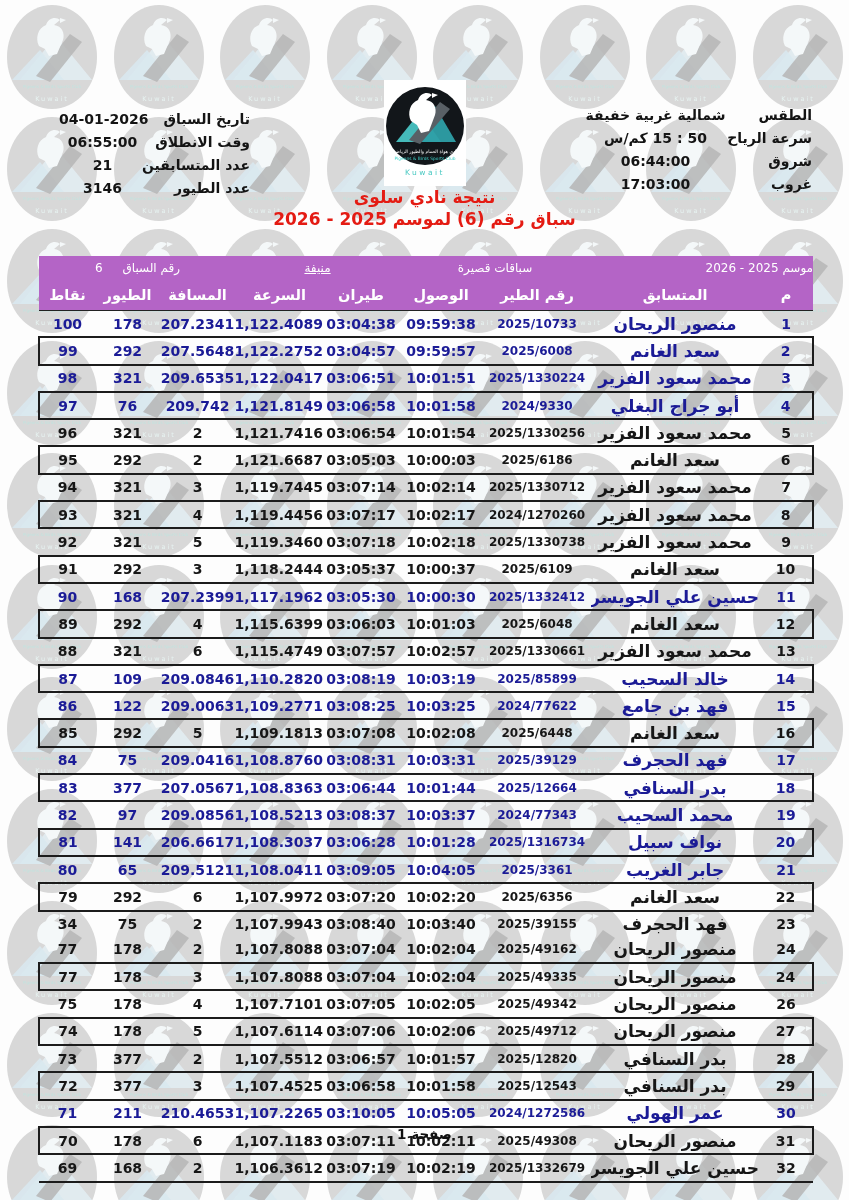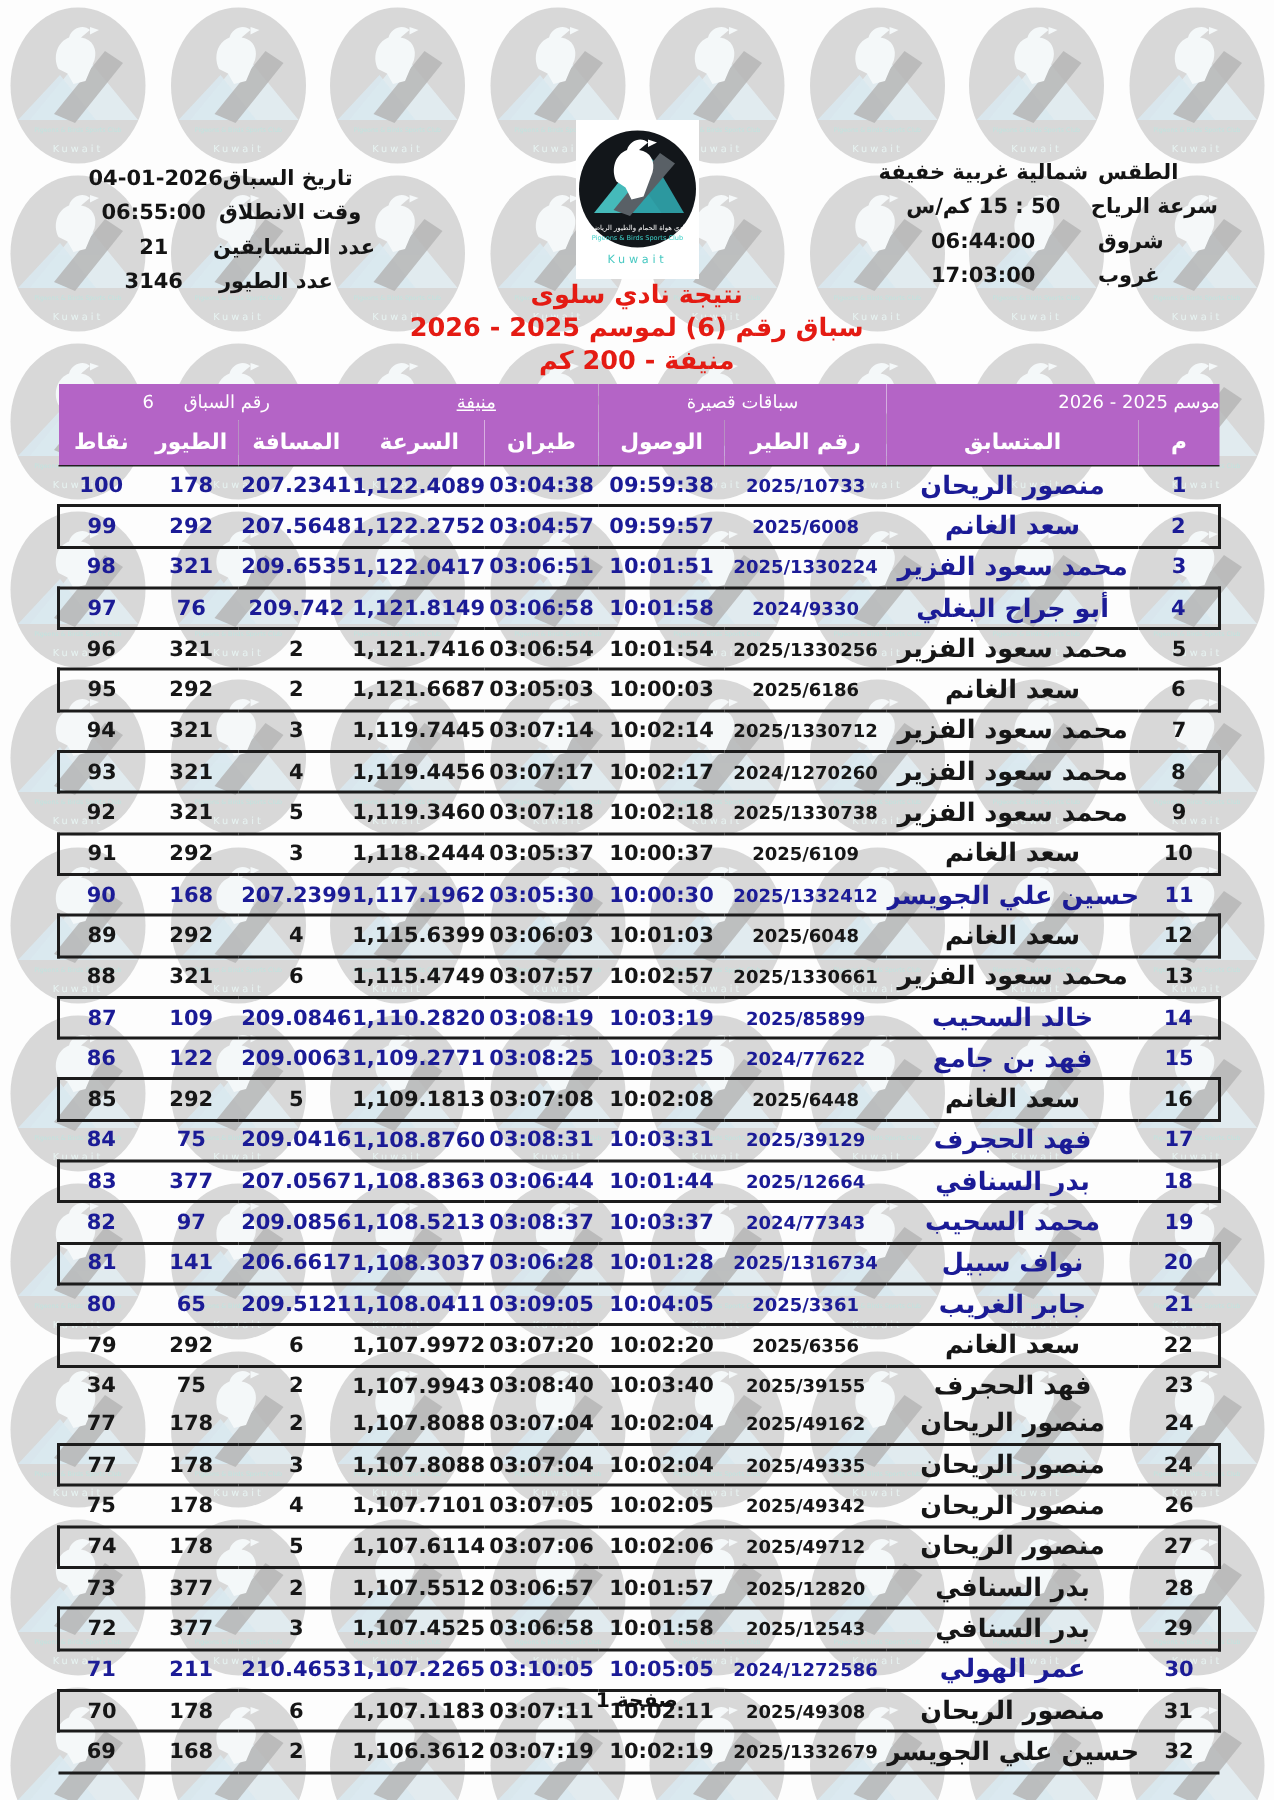--- a/index.html
+++ b/index.html
@@ -16,21 +16,21 @@
     position:absolute;top:44px;left:0;right:0;text-align:center;
     font-size:21px;font-weight:bold;color:#0a0a0a;letter-spacing:.2px;
   }
 
   .club-logo{position:absolute;left:384px;top:80px;width:82px;height:106px;}
 
   .info-block{position:absolute;font-size:14px;font-weight:bold;line-height:23px;}
   .info-left{left:45px;top:108px;width:205px;}
   .info-right{left:575px;top:104px;width:237px;}
   .info-row{display:flex;}
-  .info-row .lbl{width:96px;text-align:left;white-space:nowrap;}
+  .info-row .lbl{width:96px;text-align:right;white-space:nowrap;}
   .info-left .lbl{width:104px;}
   .info-row .val{flex:1;text-align:center;white-space:nowrap;}
   .info-left .val{padding-left:14px;}
   .info-right .lbl{width:80px;}
   .info-right .val{padding-left:4px;}
 
   .result-title{
     position:absolute;top:186px;left:0;right:0;text-align:center;
     color:var(--red,#e41b13);font-weight:bold;font-size:17px;line-height:22px;
   }
@@ -1277,21 +1277,20 @@
       </div>
       <div class="info-row">
         <span class="lbl">غروب</span>
         <span class="val">17:03:00</span>
       </div>
     </div>
 
     <div class="result-title">
       <div>نتيجة نادي سلوى</div>
       <div>سباق رقم (6) لموسم 2025 - 2026</div>
-      <div>منيفة - 200 كم</div>
     </div>
 
     <table class="results">
       <colgroup>
         <col style="width:54px">
           <col style="width:168px">
           <col style="width:108px">
         <col style="width:84px">
           <col style="width:76px">
           <col style="width:87px">

